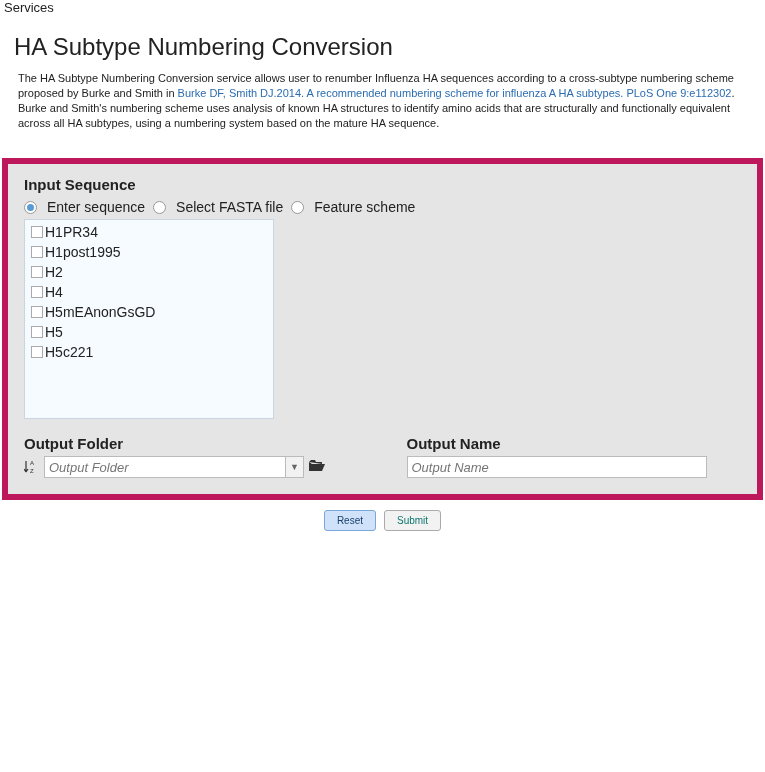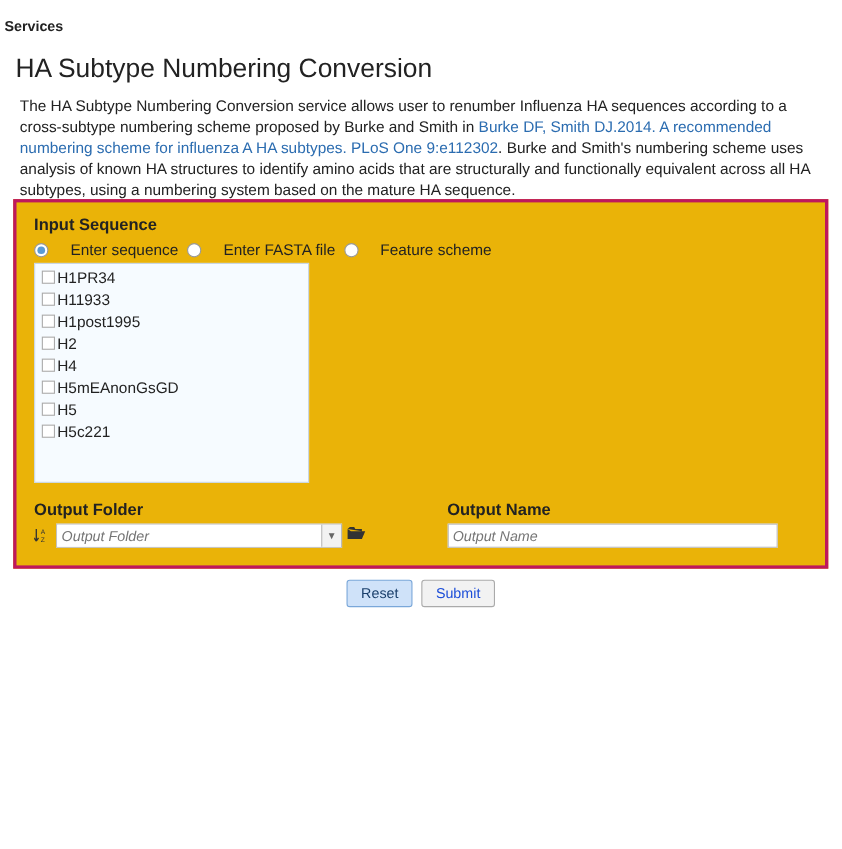--- a/index.html
+++ b/index.html
@@ -8,58 +8,57 @@
     padding: 0;
     font-family: Arial, Helvetica, sans-serif;
     font-size: 14px;
     color: #222;
     background: #fff;
     width: 765px;
   }
   .breadcrumb {
     font-size: 13px;
     padding: 0 4px;
-    margin-top: 16px;
-    font-weight: bold;
+    margin-top: 0;
   }
   h1.title {
     font-size: 24px;
     font-weight: 500;
     margin: 18px 0 10px 14px;
   }
   .intro {
-    margin: 0 18px 0 18px;
-    font-size: 14px;
+    margin: 0 18px 28px 18px;
+    font-size: 11px;
     line-height: 1.35;
   }
   .intro a {
     color: #2b6cb0;
     text-decoration: none;
   }
   .panel {
-    border: 3px solid #be185d;
-    background: #eab308;
-    margin: 0 12px;
+    border: 6px solid #be185d;
+    background: #e5e5e5;
+    margin: 0 2px;
     padding: 12px 16px 16px 16px;
   }
   .section-title {
     font-size: 15px;
     font-weight: bold;
     margin: 0 0 6px 0;
   }
   .radio-row {
     display: flex;
     gap: 8px;
     align-items: center;
     margin-bottom: 4px;
   }
   .radio-item {
     display: flex;
     align-items: center;
-    gap: 20px;
+    gap: 10px;
     font-size: 14px;
   }
   .radio {
     width: 13px;
     height: 13px;
     border-radius: 50%;
     border: 1px solid #999;
     background: #fff;
     display: inline-flex;
     align-items: center;
@@ -175,31 +174,31 @@
     display: flex;
     justify-content: center;
     gap: 8px;
     margin-top: 10px;
     margin-bottom: 10px;
   }
   .btn {
     padding: 4px 12px;
     border: 1px solid #aaa;
     border-radius: 3px;
-    font-size: 13px;
+    font-size: 10px;
     cursor: pointer;
   }
   .btn.reset {
     background: #cfe2f9;
     border-color: #7aa7d9;
     color: #1a3f6b;
   }
   .btn.submit {
     background: #f2f2f2;
-    color: #1d4ed8;
+    color: #0f766e;
   }
 </style>
 </head>
 <body>
 
 <div class="breadcrumb">Services</div>
 <h1 class="title">HA Subtype Numbering Conversion</h1>
 
 <div class="intro">
   <span>The HA Subtype Numbering Conversion service allows user to renumber Influenza HA sequences according to a cross-subtype numbering scheme proposed by Burke and Smith in </span><a href="#">Burke DF, Smith DJ.2014. A recommended numbering scheme for influenza A HA subtypes. PLoS One 9:e112302</a><span>. Burke and Smith's numbering scheme uses analysis of known HA structures to identify amino acids that are structurally and functionally equivalent across all HA subtypes, using a numbering system based on the mature HA sequence.</span>
@@ -209,38 +208,34 @@
 
   <div class="section-title">Input Sequence</div>
 
   <div class="radio-row">
     <label class="radio-item">
       <span class="radio selected"></span>
       <span>Enter sequence</span>
     </label>
     <label class="radio-item">
       <span class="radio"></span>
-      <span>Enter FASTA file</span>
+      <span>Select FASTA file</span>
     </label>
     <label class="radio-item">
       <span class="radio"></span>
       <span>Feature scheme</span>
     </label>
   </div>
 
 
 
   <div class="scheme-box">
     <div class="scheme-item">
         <span class="chk"></span>
         <span>H1PR34</span>
-      </div>
-    <div class="scheme-item">
-        <span class="chk"></span>
-        <span>H11933</span>
       </div>
     <div class="scheme-item">
         <span class="chk"></span>
         <span>H1post1995</span>
       </div>
     <div class="scheme-item">
         <span class="chk"></span>
         <span>H2</span>
       </div>
     <div class="scheme-item">

